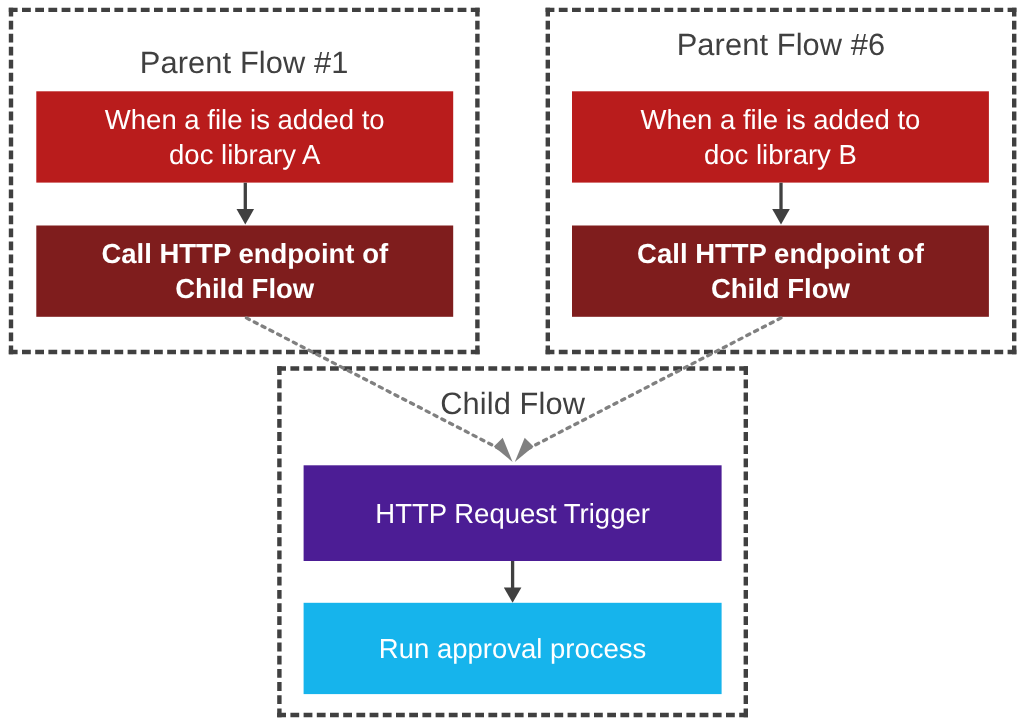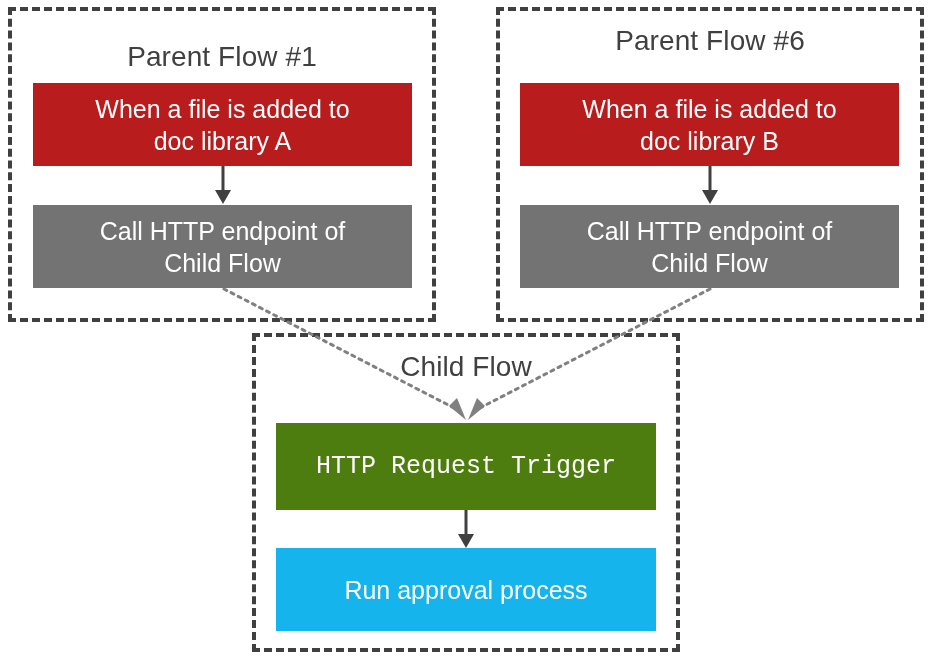--- a/index.html
+++ b/index.html
@@ -46,22 +46,22 @@
     align-items: center;
     justify-content: center;
     text-align: center;
     color: #ffffff;
     font-size: 25px;
     line-height: 32px;
     padding: 2px 10px;
     white-space: pre-line;
   }
   .node.blue      { background: #b91c1c; }
-  .node.green     { background: #737373; }
-  .node.crimson   { background: #4d7c0f; font-family: Liberation Mono, monospace; }
+  .node.green     { background: #7f1d1d; font-weight: bold; }
+  .node.crimson   { background: #4c1d95; }
   .node.lightblue { background: #16b4ec; }
 
   
   .arrow-solid {
     position: absolute;
     width: 22px;
   }
   .arrow-solid svg { display: block; }
 
   

